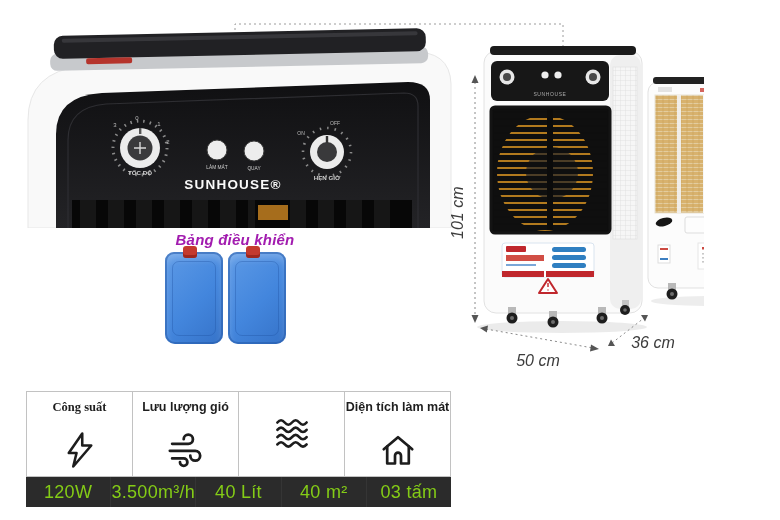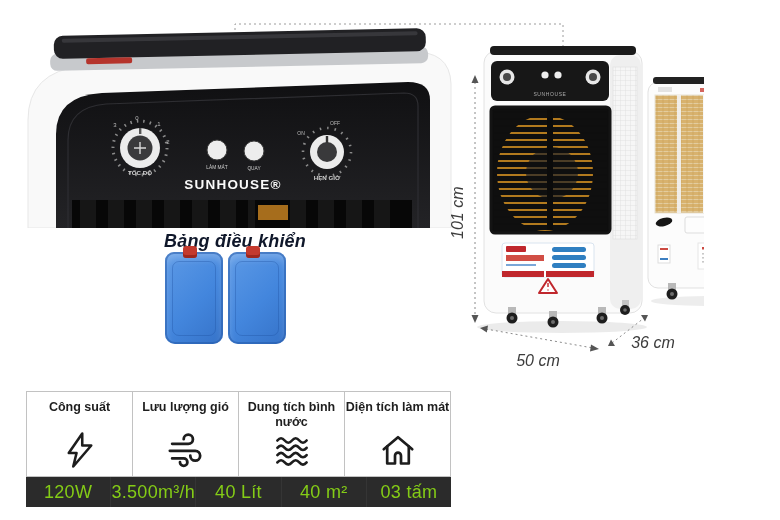--- a/index.html
+++ b/index.html
@@ -1,37 +1,37 @@
 <!DOCTYPE html>
 <html><head>
 <meta charset="utf-8">
 <style>
   html,body{margin:0;padding:0;background:#ffffff;}
   .page{position:relative;width:704px;height:520px;background:#ffffff;overflow:hidden;
         font-family:"Liberation Sans",sans-serif;}
-  .caption{position:absolute;font-style:italic;font-weight:bold;font-size:18px;color:#0f172a;
+  .caption{position:absolute;font-style:italic;font-weight:bold;font-size:15px;color:#a21caf;
            text-align:center;letter-spacing:.2px;}
   svg text{font-family:"Liberation Sans",sans-serif;}
 
   
   .icepacks{position:absolute;left:165px;top:252px;display:flex;gap:5px;}
   .icepack{position:relative;width:58px;height:92px;border-radius:9px 9px 10px 10px;
            background:linear-gradient(135deg,#5d9ae6 0%,#4386dd 55%,#3572c8 100%);
            box-shadow:inset 0 0 0 2px rgba(35,90,170,.55), inset 0 6px 8px rgba(255,255,255,.25);}
   .icepack::after{content:"";position:absolute;left:7px;top:9px;right:7px;bottom:8px;
            border:1.5px solid rgba(30,80,160,.35);border-radius:7px;}
   .icepack .cap{position:absolute;top:-6px;left:18px;width:14px;height:12px;background:#c43a2e;
            border-radius:3px;box-shadow:inset 0 -3px 0 rgba(120,20,15,.5);}
 
   
   .spec{position:absolute;left:26px;top:391px;width:425px;}
   .spec-head{display:flex;}
   .spec-cell{flex:1;box-sizing:border-box;border:1px solid #c2c2c2;border-left:none;height:86px;
              display:flex;flex-direction:column;background:#fff;}
-  .spec-cell:first-child{border-left:1px solid #c2c2c2;}
+  .spec-cell:first-child{border-left:1px solid #c2c2c2;font-family:Liberation Serif, serif;}
   .spec-label{height:36px;box-sizing:border-box;padding-top:8px;text-align:center;
               font-weight:bold;font-size:12.5px;line-height:1.22;color:#1e1e1e;}
   .spec-icon{flex:1;display:flex;align-items:center;justify-content:center;padding-bottom:5px;}
   .spec-values{display:flex;background:#2b2b2b;height:30px;}
   .spec-value{flex:1;display:flex;align-items:center;justify-content:center;color:#84cc16;
               font-size:18px;letter-spacing:.3px;border-left:1px solid rgba(255,255,255,.05);}
   .spec-value:first-child{border-left:none;}
 
   .abs{position:absolute;}
 </style>
@@ -270,21 +270,20 @@
         <div class="spec-icon">
           <svg width="44" height="40" viewBox="0 0 28 26" fill="none" stroke="#1d1d1d" stroke-width="1.8" stroke-linecap="round">
             <path d="M5 9 h10.5 a3 3 0 1 0 -3 -3"></path>
             <path d="M3.5 13.5 h16.5 a3.2 3.2 0 1 1 -3.2 3.2"></path>
             <path d="M5 18.5 h7.5 a2.4 2.4 0 1 1 -2.4 2.4"></path>
           </svg>
         </div>
       </div>
 
       <div class="spec-cell">
-        <div class="spec-label">Dung tích bình nước</div>
         <div class="spec-icon">
           <svg width="44" height="38" viewBox="0 0 28 26" fill="none" stroke="#1d1d1d" stroke-width="1.8" stroke-linecap="round">
             <path d="M4 6.5 c1.7-2 3.3-2 5 0 c1.7 2 3.3 2 5 0 c1.7-2 3.3-2 5 0 c1.7 2 3.3 2 5 0"></path>
             <path d="M4 11.5 c1.7-2 3.3-2 5 0 c1.7 2 3.3 2 5 0 c1.7-2 3.3-2 5 0 c1.7 2 3.3 2 5 0"></path>
             <path d="M4 16.5 c1.7-2 3.3-2 5 0 c1.7 2 3.3 2 5 0 c1.7-2 3.3-2 5 0 c1.7 2 3.3 2 5 0"></path>
             <path d="M4 21.5 c1.7-2 3.3-2 5 0 c1.7 2 3.3 2 5 0 c1.7-2 3.3-2 5 0 c1.7 2 3.3 2 5 0"></path>
           </svg>
         </div>
       </div>
 

